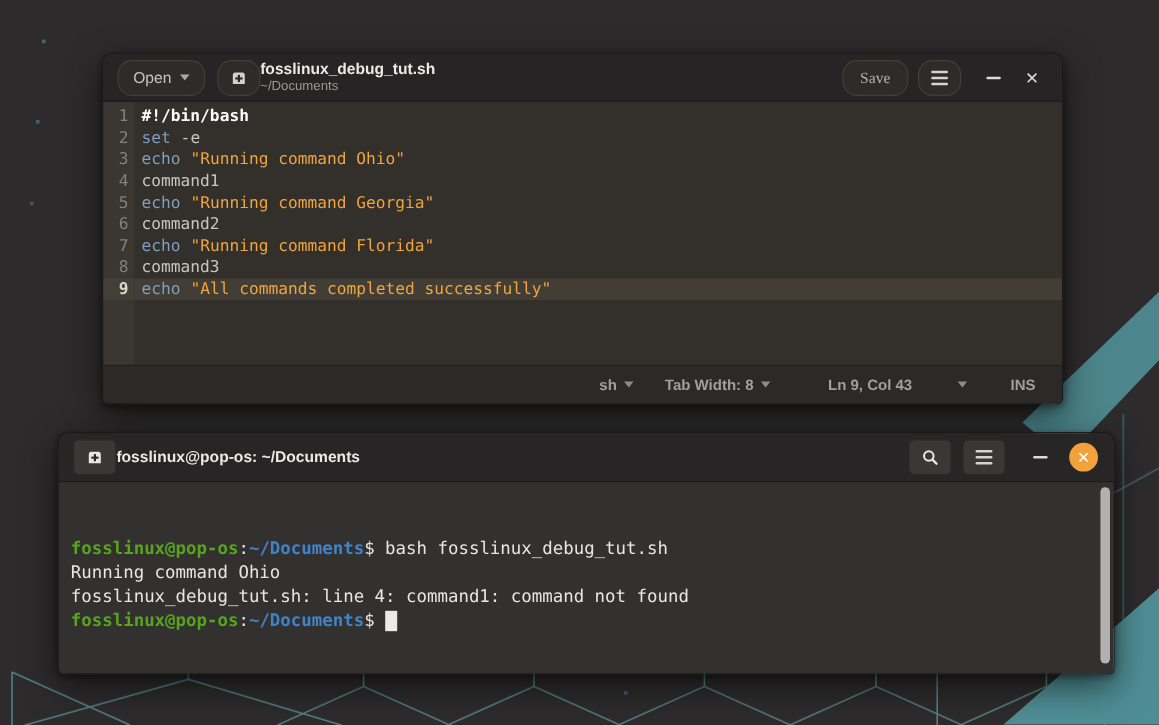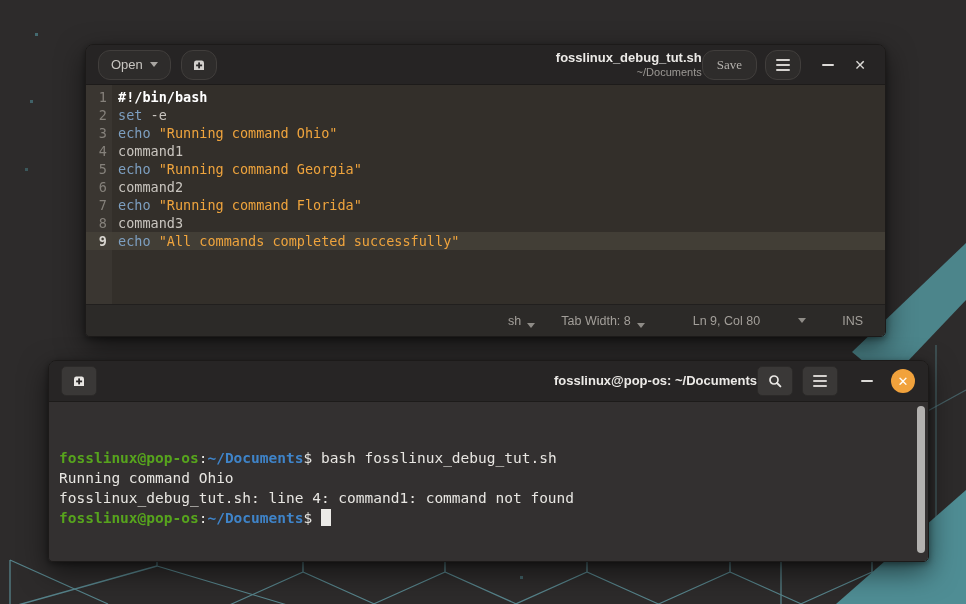--- a/index.html
+++ b/index.html
@@ -11,21 +11,21 @@
   .bg { position:absolute; inset:0; z-index:0; }
 
   
   .window { position:absolute; border-radius:8px 8px 5px 5px;
             box-shadow:0 10px 28px rgba(0,0,0,.55), 0 2px 6px rgba(0,0,0,.4);
             display:flex; flex-direction:column; overflow:hidden;
             border:1px solid #1c1a19; }
   .headerbar { display:flex; align-items:center; background:#262424;
                border-bottom:1px solid #1d1b1a; flex:0 0 40px; padding:0 12px;
                color:#d8d6d3; }
-  .hb-title { flex:1; text-align:right; line-height:1.2; overflow:hidden; }
+  .hb-title { flex:1; text-align:left; line-height:1.2; overflow:hidden; }
   .hb-title .t { font-weight:bold; font-size:13px; color:#eceae7; }
   .hb-title .s { font-size:11px; color:#9c9995; }
   .hb-btn { height:30px; background:#2e2c2b; border:1px solid #413e3c;
             border-radius:12px; display:flex; align-items:center; justify-content:center;
             color:#c8c5c1; font-size:13px; cursor:default; }
   .icon-btn { width:36px; }
   .chev { display:inline-block; width:0; height:0; border-left:4px solid transparent;
           border-right:4px solid transparent; border-top:5px solid #a9a6a2; margin-left:7px; }
   .win-ctl { width:26px; height:26px; display:flex; align-items:center; justify-content:center; }
   .min-bar { width:12px; height:2px; background:#dcdad7; border-radius:1px; }
@@ -47,21 +47,21 @@
   .code .row { height:18px; }
   .code .row.current { background:#423e36; margin-left:-6px; padding-left:6px; }
   .seg-bold   { color:#ffffff; font-weight:bold; }
   .seg-keyword{ color:#7d9fc0; }
   .seg-text   { color:#c9c5bf; }
   .seg-string { color:#efa43d; }
 
   .statusbar { flex:0 0 32px; background:#2c2a28; border-top:1px solid #211f1e;
                display:flex; align-items:center; justify-content:flex-end;
                font-size:12.5px; color:#a39f9a; padding:0 18px; gap:0; }
-  .sb-item { display:flex; align-items:flex-end; padding:0 4px; }
+  .sb-item { display:flex; align-items:center; padding:0 4px;font-weight:bold; }
   .sb-item .chev { border-top-color:#8f8c87; margin-left:6px; }
 
   
   #terminal { left:48px; top:360px; width:881px; height:202px; z-index:3; }
   #terminal .headerbar { background:#272525; flex:0 0 41px; }
   .term-btn { width:36px; height:30px; background:#3a3837; border:1px solid #2c2a29;
               border-radius:5px; display:flex; align-items:center; justify-content:center; }
   .close-circle { width:24px; height:24px; border-radius:50%; background:#f1a23c;
                   display:flex; align-items:center; justify-content:center; }
   .close-circle .x-glyph { color:#fff; font-size:13px; }
@@ -167,21 +167,21 @@
     <div class="statusbar">
       <div class="sb-item" style="margin-right:18px;">
         <span>sh</span>
         <span class="chev"></span>
       </div>
       <div class="sb-item" style="margin-right:40px;">
         <span>Tab Width: 8</span>
         <span class="chev"></span>
       </div>
       <div class="sb-item">
-        <span>Ln 9, Col 80</span>
+        <span>Ln 9, Col 43</span>
       </div>
       <div class="sb-item" style="margin:0 28px 0 30px;">
         <span class="chev" style="margin-left:0;"></span>
       </div>
       <div class="sb-item">
         <span>INS</span>
       </div>
     </div>
   </div>
 

